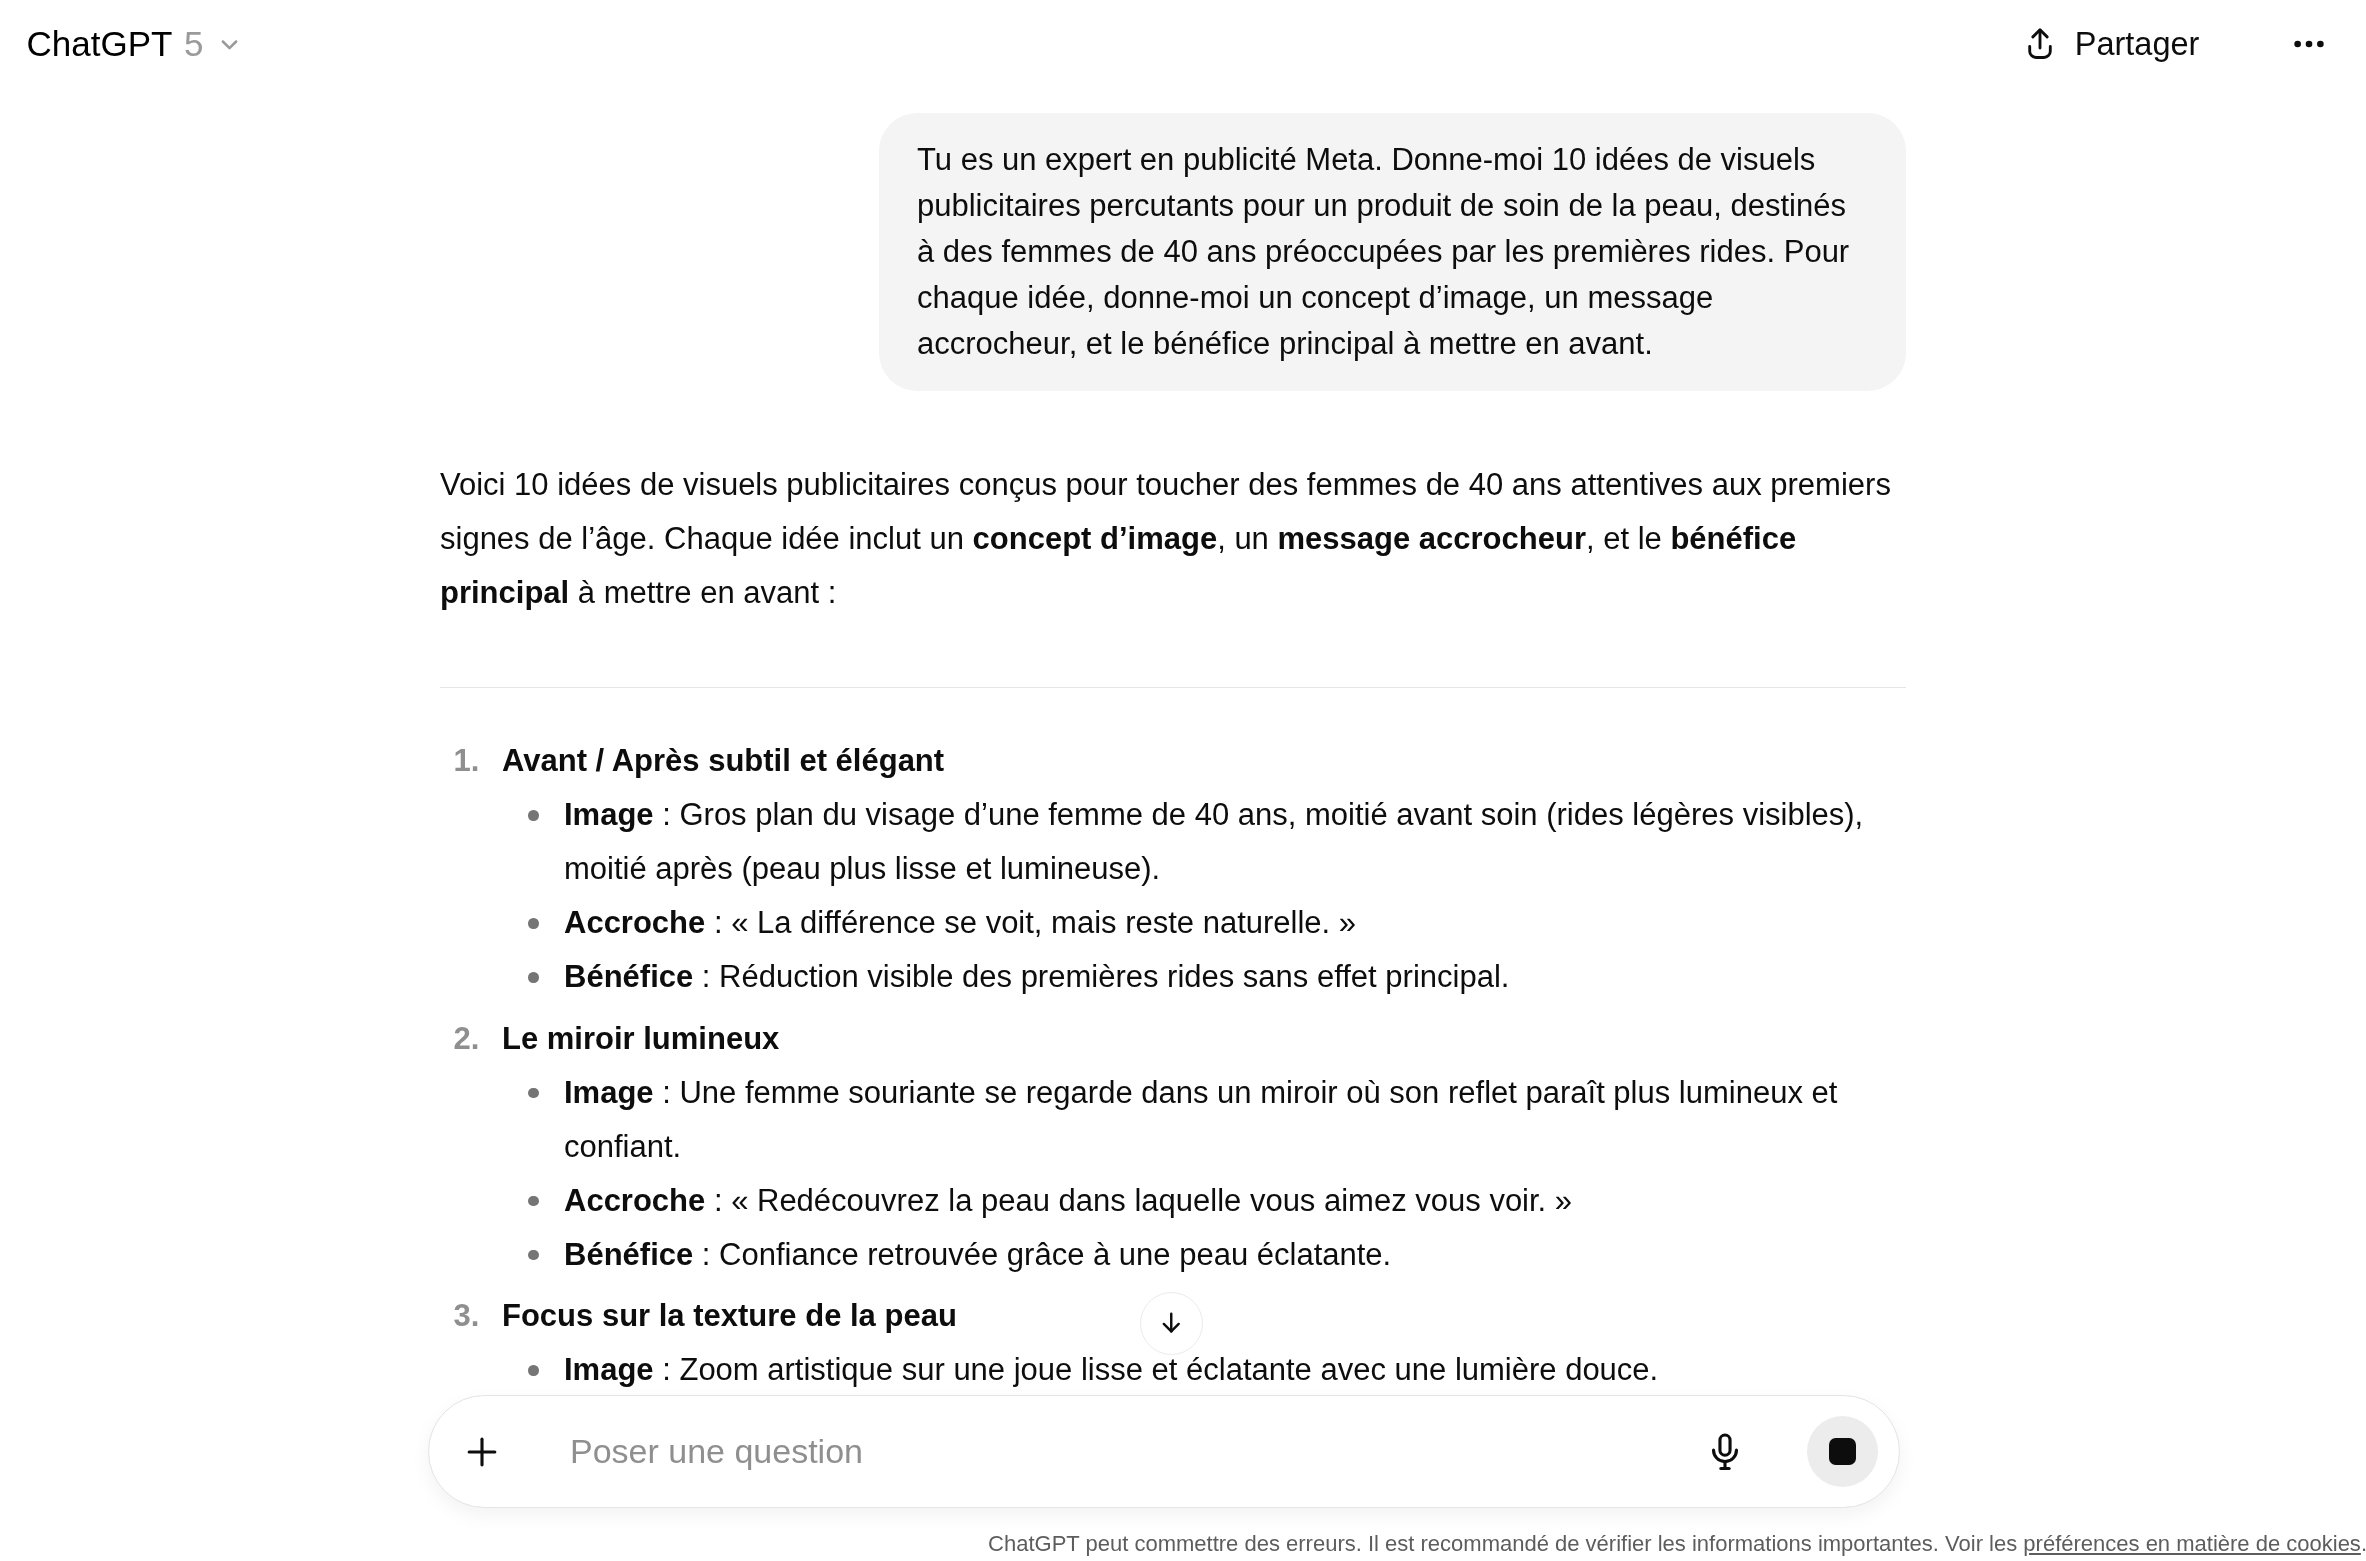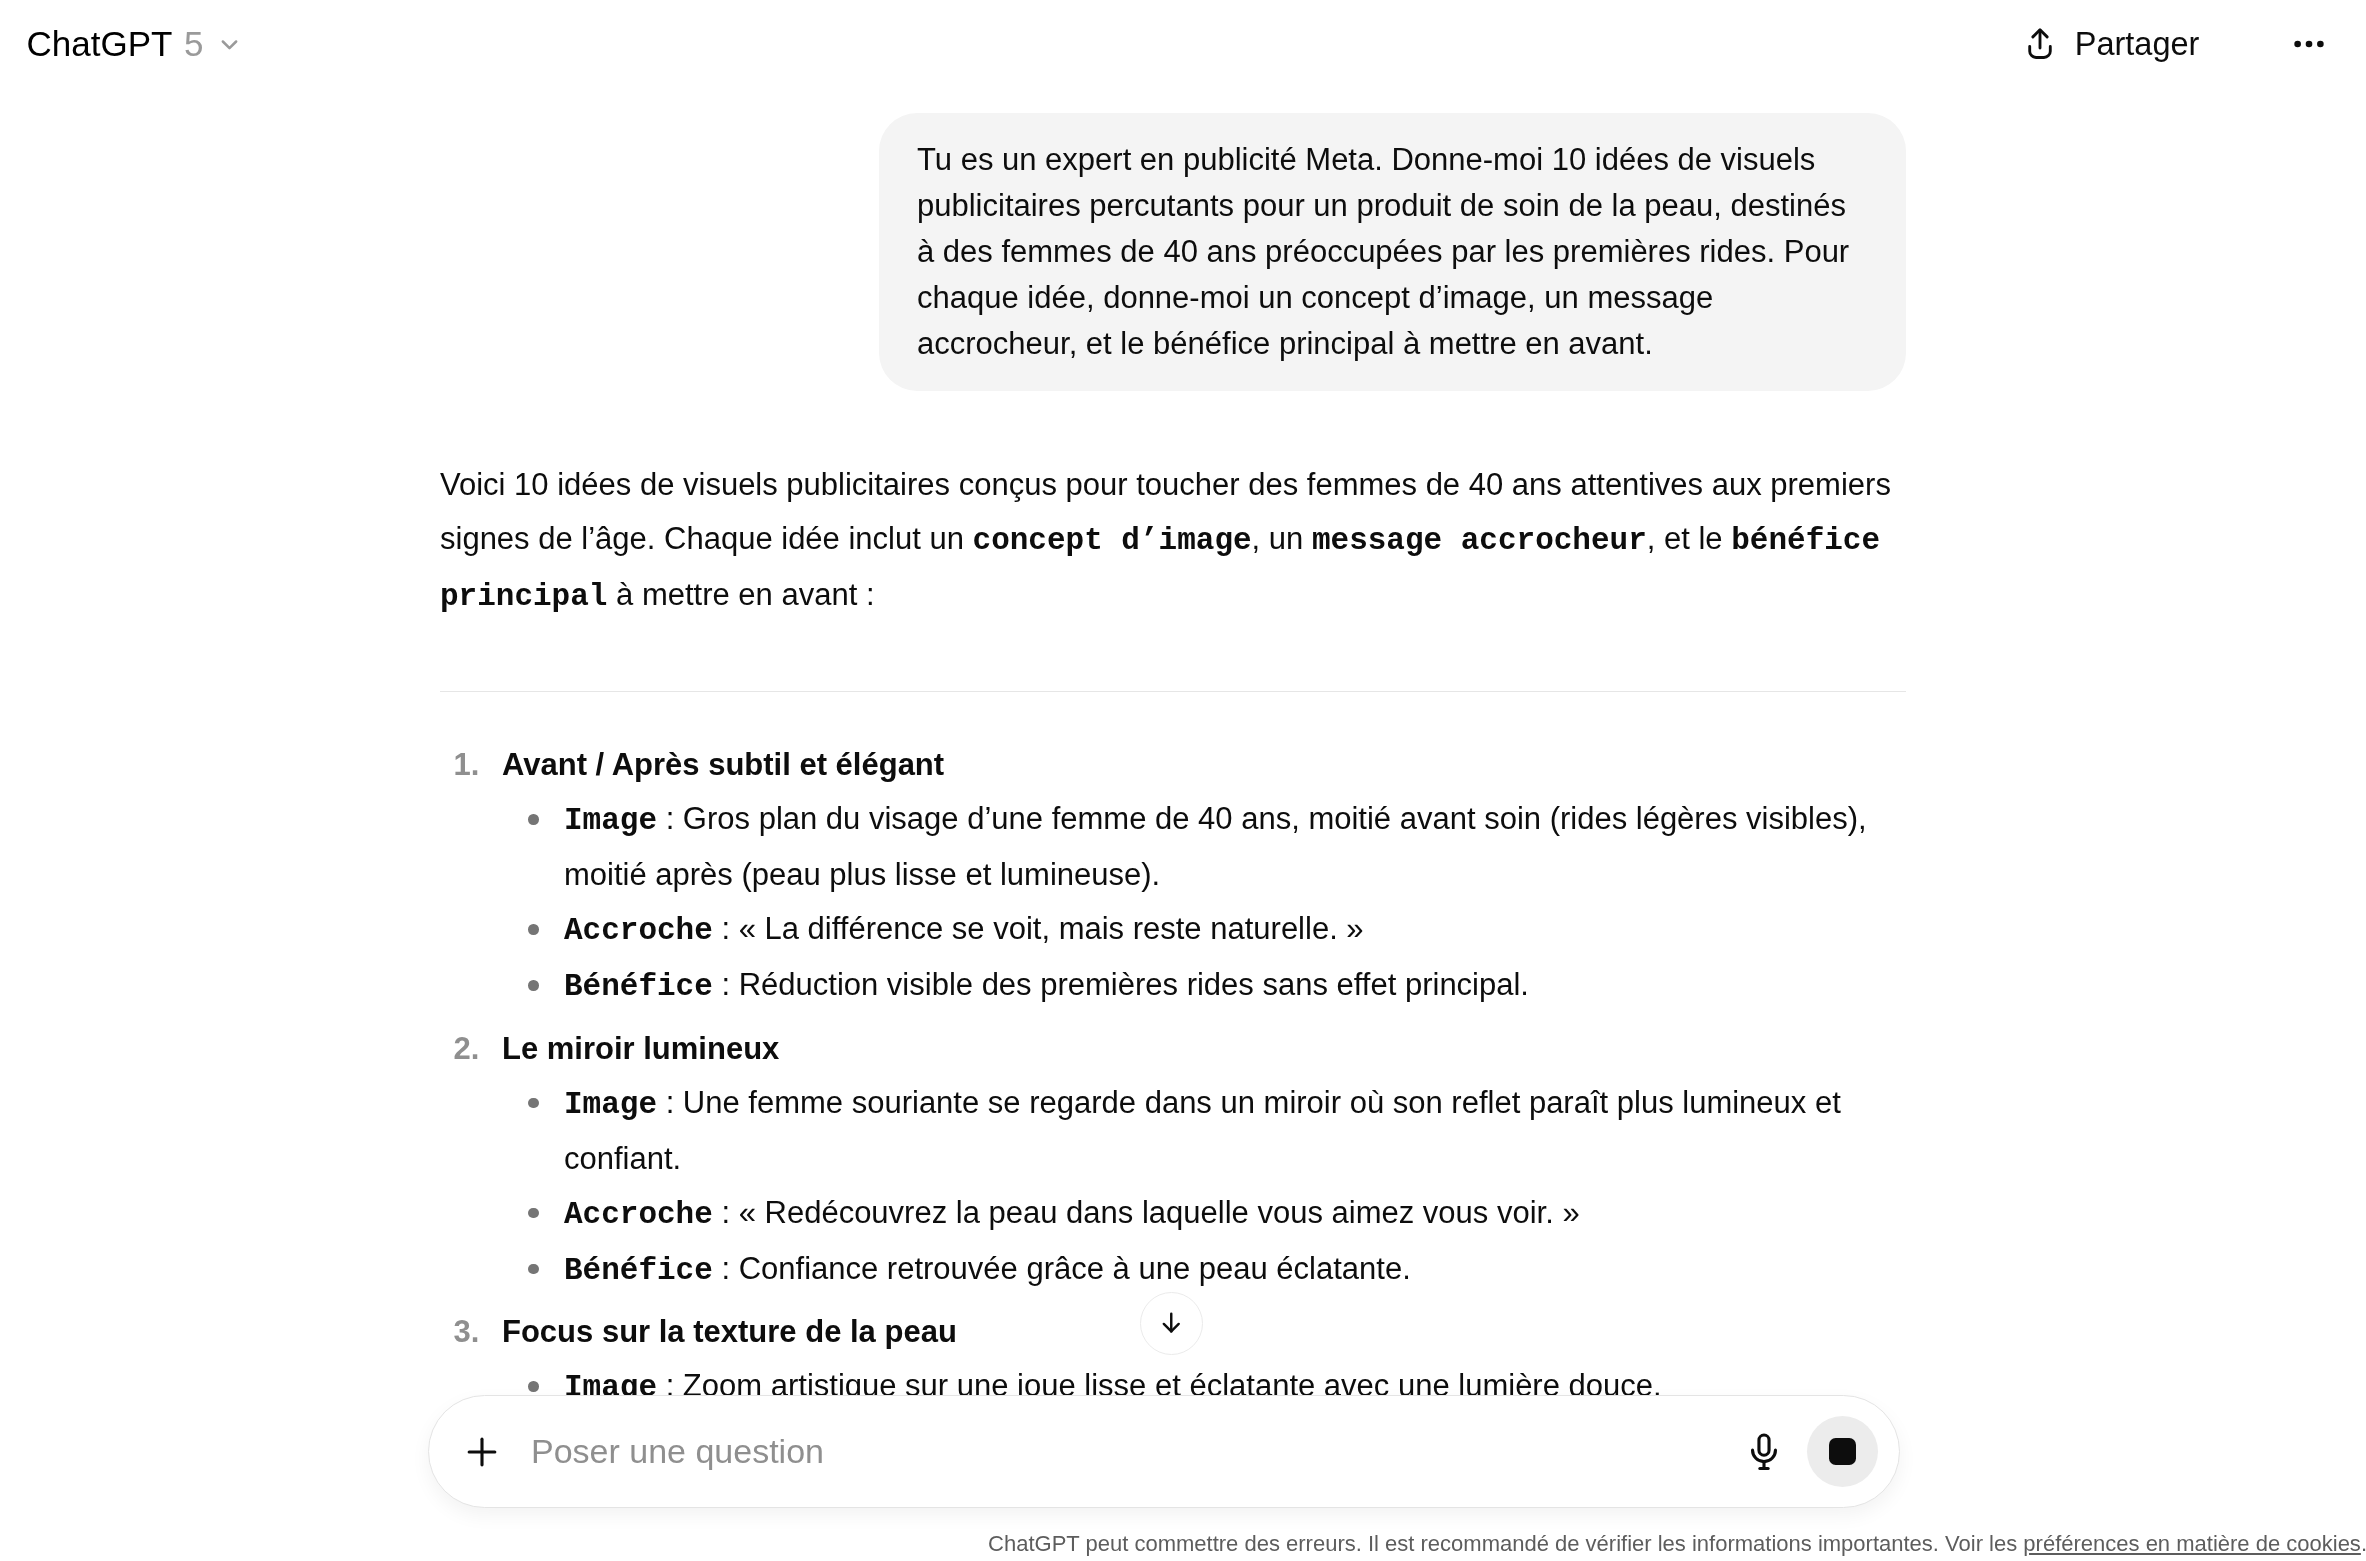--- a/index.html
+++ b/index.html
@@ -25,31 +25,31 @@
   .intro{margin:67px 0 0;font-size:31px;line-height:54px;}
   .divider{margin:67px 0 0;border:none;border-top:1.9px solid #e6e6e6;height:0;}
   .list{margin:46px 0 0;padding:0;list-style:none;font-size:31px;line-height:54px;}
   .item{margin-top:7.6px;}
   .item:first-child{margin-top:0;}
   .ihead{position:relative;padding-left:62px;font-weight:700;}
   .ihead .num{position:absolute;left:13.4px;color:#8f8f8f;}
   .sub{list-style:none;margin:0;padding:0;}
   .sub li{position:relative;padding-left:124px;}
   .sub li::before{content:"";position:absolute;left:88px;top:22px;width:10.5px;height:10.5px;border-radius:50%;background:#757575;}
-  b,strong{font-weight:700;font-family:Liberation Mono, monospace;}
+  b,strong{font-weight:700;}
 
   
   .scrolldown{position:absolute;left:1140px;top:1292px;width:63px;height:63px;border-radius:50%;
               background:#fff;border:1.9px solid #ebebeb;display:flex;align-items:center;justify-content:center;
               cursor:pointer;box-sizing:border-box;z-index:4;}
 
   
   .composer{position:absolute;left:428px;top:1395px;width:1472px;height:113px;background:#fff;
             border:1.9px solid #e4e4e4;border-radius:57px;box-sizing:border-box;display:flex;align-items:center;
-            padding:0 21px 0 31px;box-shadow:0 7.6px 19px rgba(0,0,0,0.05);z-index:6;}
+            padding:0 21px 0 31px;box-shadow:0 7.6px 19px rgba(0,0,0,0.05);z-index:6;gap:39px;}
   .plus-btn,.mic-btn{background:none;border:none;cursor:pointer;display:flex;align-items:center;justify-content:center;padding:0;}
   .msg-input{flex:1;border:none;outline:none;font-size:34px;color:#0d0d0d;margin:0 19px 0 25px;
              font-family:inherit;background:transparent;}
   .msg-input::placeholder{color:#8f8f8f;}
   .mic-btn{margin-right:21px;}
   .stop-btn{width:71px;height:71px;border-radius:50%;background:#ececec;border:none;cursor:pointer;
             display:flex;align-items:center;justify-content:center;flex:0 0 auto;}
   .stop-sq{width:27px;height:27px;background:#0d0d0d;border-radius:6.7px;}
 
   

